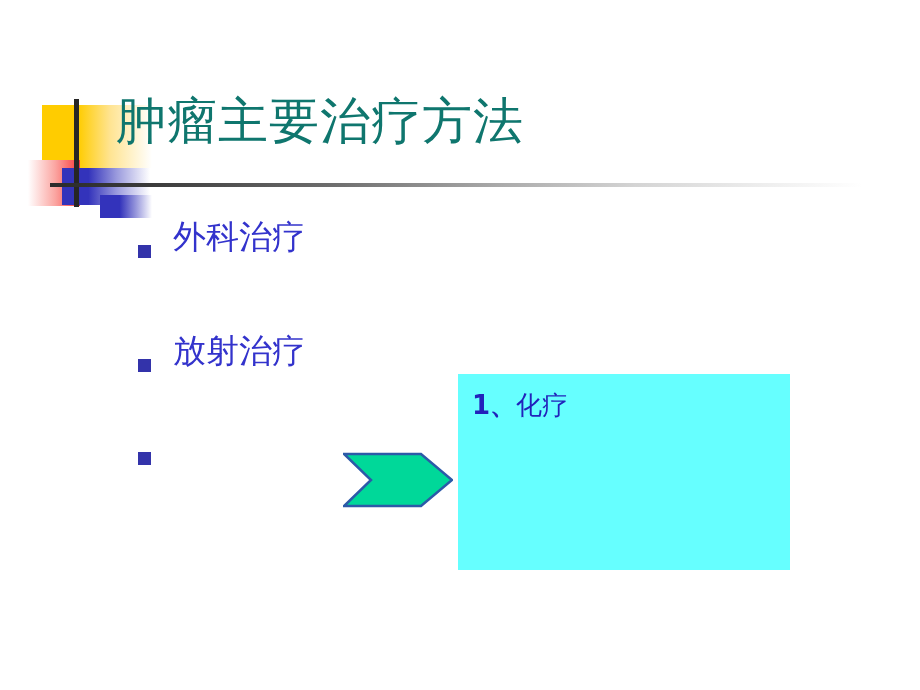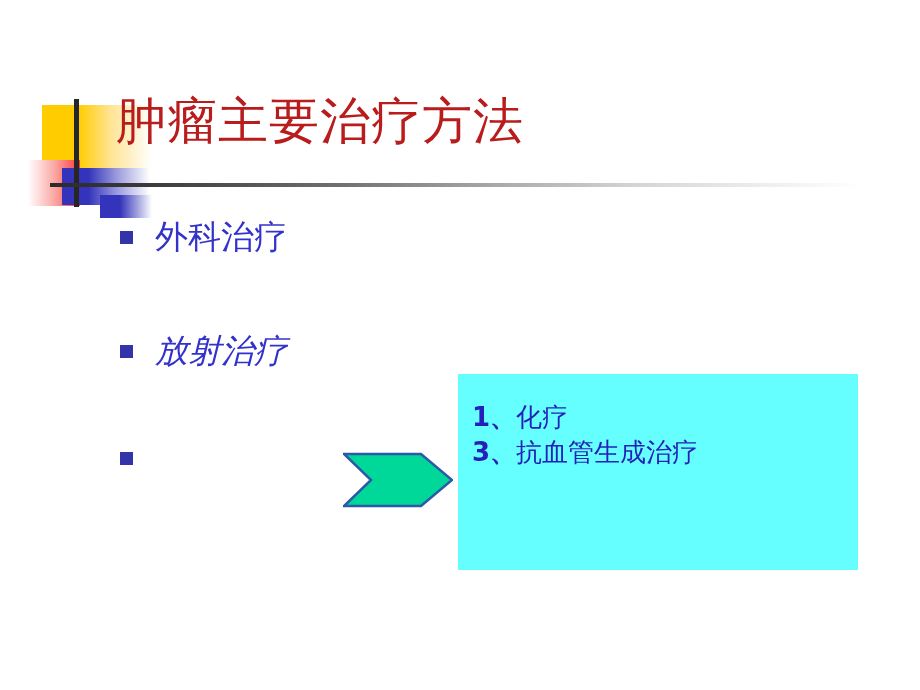--- a/index.html
+++ b/index.html
@@ -71,35 +71,35 @@
     background: linear-gradient(to right, #2b2b2b 0%, #3a3a3a 12%, #6e6e6e 35%, #a9a9a9 55%, #d4d4d4 72%, #eeeeee 88%, #ffffff 100%);
   }
 
   
   .slide-title {
     position: absolute;
     left: 116px;
     top: 93px;
     font-size: 50px;
     line-height: 1.15;
-    color: #b91c1c;
+    color: #0f766e;
     letter-spacing: 1px;
     white-space: nowrap;
     font-weight: normal;
   }
 
   
   .bullet-row {
     position: absolute;
     display: flex;
-    align-items: center;
-    left: 120px;
+    align-items: flex-end;
+    left: 138px;
   }
   .bullet-row.r0 { top: 216px; }
-  .bullet-row.r1 { top: 330px; font-style: italic; }
+  .bullet-row.r1 { top: 330px; }
   .bullet-row.r2 { top: 452px; }
 
   .bullet-marker {
     width: 13px;
     height: 13px;
     background: #3333AA;
     flex: 0 0 auto;
     margin-right: 22px;
   }
   .bullet-label {
@@ -116,24 +116,24 @@
     top: 452px;
     width: 110px;
     height: 56px;
   }
 
   
   .callout {
     position: absolute;
     left: 458px;
     top: 374px;
-    width: 400px;
+    width: 332px;
     height: 196px;
     background: #66FFFF;
-    padding: 26px 0 0 14px;
+    padding: 14px 0 0 14px;
     box-sizing: border-box;
   }
   .callout-item {
     font-size: 26px;
     line-height: 35px;
     color: #2222BB;
     white-space: nowrap;
   }
   .callout-num {
     font-weight: bold;
@@ -168,18 +168,15 @@
   </div>
 
   <svg class="chevron" viewBox="0 0 110 56">
     <polygon points="1,2 78,2 109,28 78,54 1,54 28,28" fill="#00D899" stroke="#2C5AA8" stroke-width="2.5" stroke-linejoin="miter"></polygon>
   </svg>
 
   <div class="callout">
     <div class="callout-item">
       <span class="callout-num">1、</span><span>化疗</span>
     </div>
-    <div class="callout-item">
-      <span class="callout-num">3、</span><span>抗血管生成治疗</span>
-    </div>
   </div>
 
 </div>
 
 </body></html>

